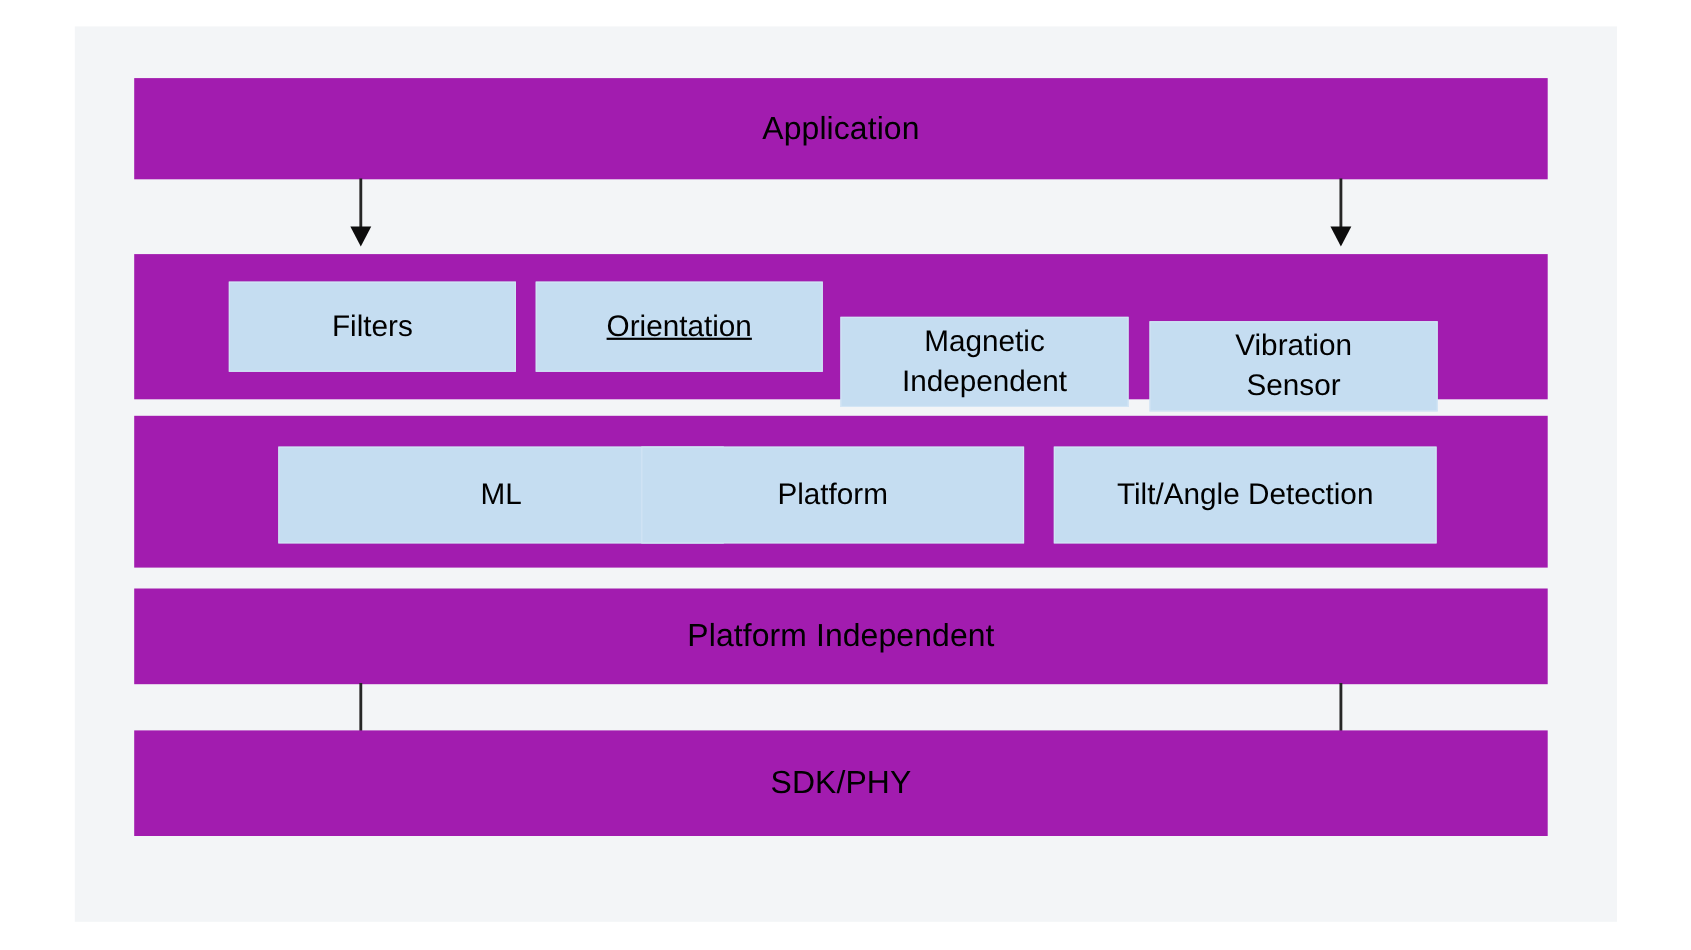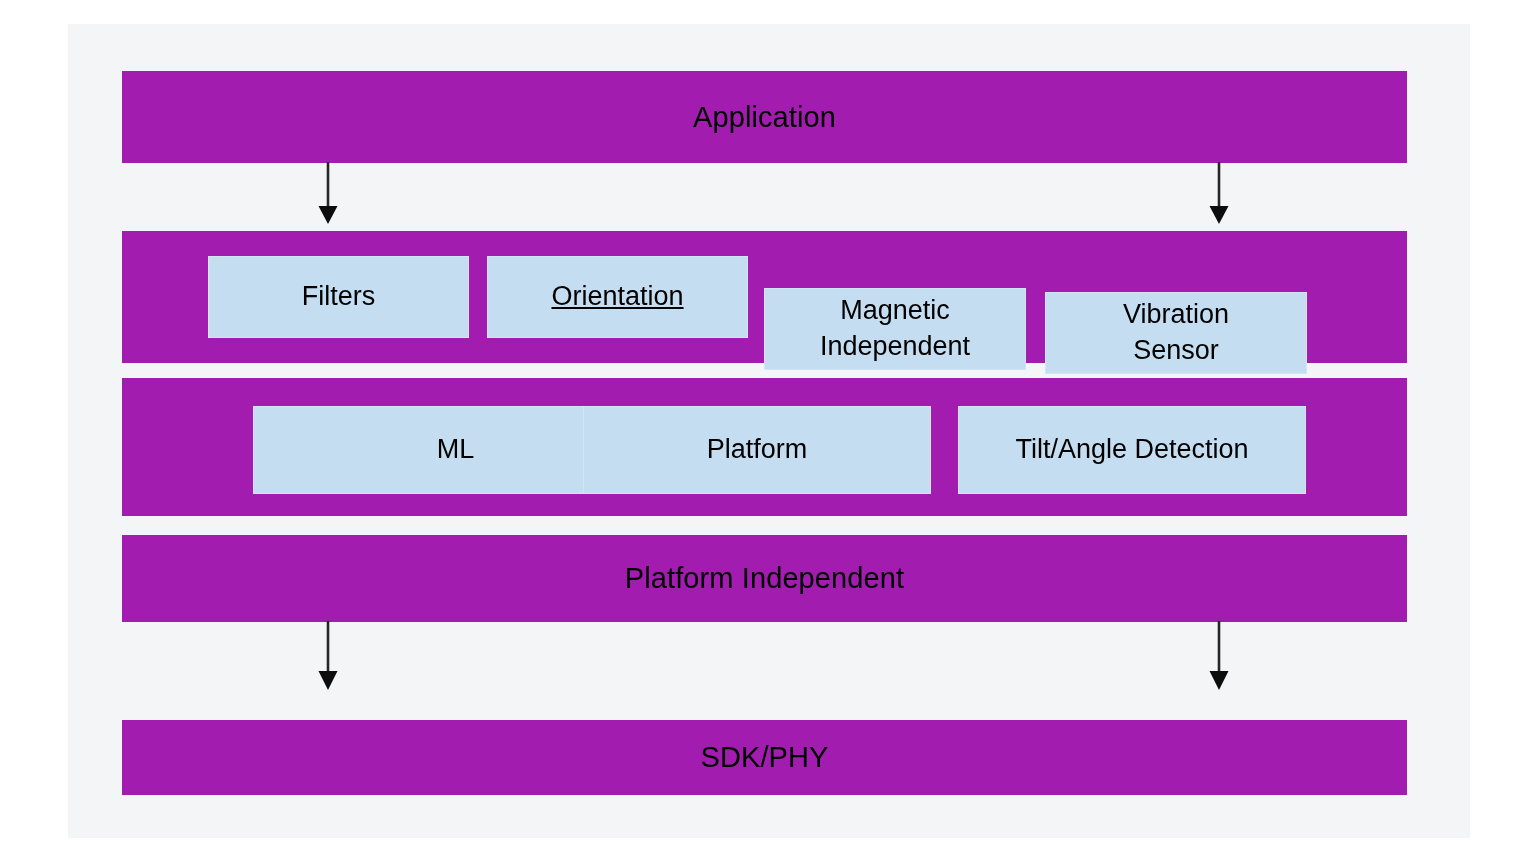--- a/index.html
+++ b/index.html
@@ -53,21 +53,21 @@
     font-size: 29px;
     font-family: "Liberation Sans", sans-serif;
     letter-spacing: 0.1px;
     white-space: nowrap;
   }
 
   #band-application { top: 71px;  height: 92px; }
   #band-algorithms  { top: 231px; height: 132px; }
   #band-features    { top: 378px; height: 138px; }
   #band-platform    { top: 535px; height: 87px; }
-  #band-sdkphy      { top: 720px; height: 75px; padding-left: 33px; }
+  #band-sdkphy      { top: 664px; height: 96px; padding-left: 33px; }
 
   
   .inner-box {
     position: absolute;
     background: #c5ddf1;
     border: 1px solid #d3e5f5;
     box-sizing: border-box;
     display: flex;
     align-items: center;
     justify-content: center;

